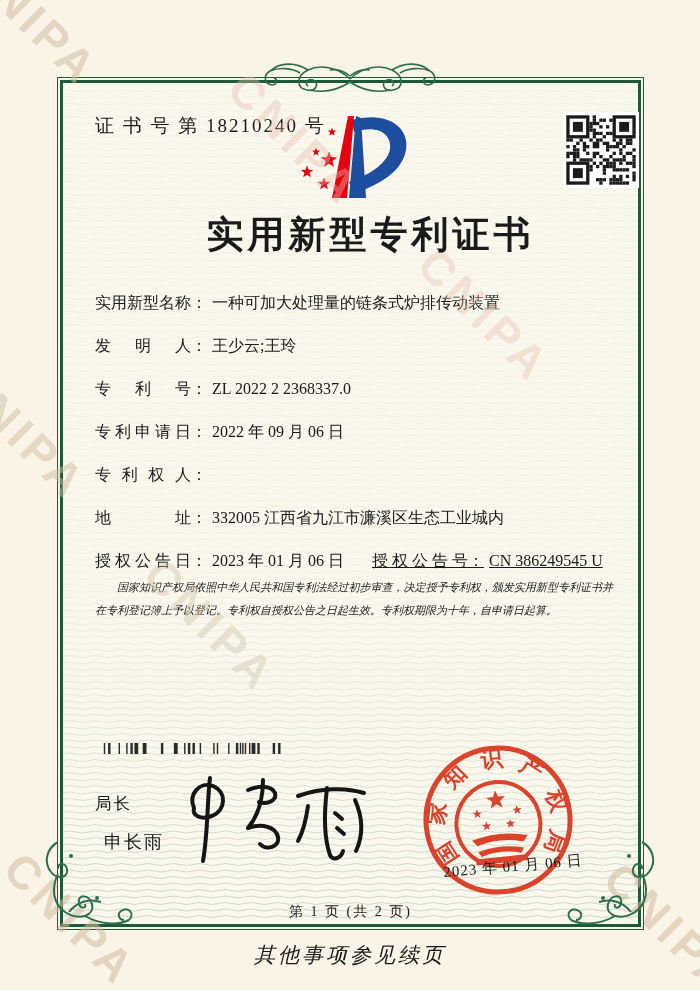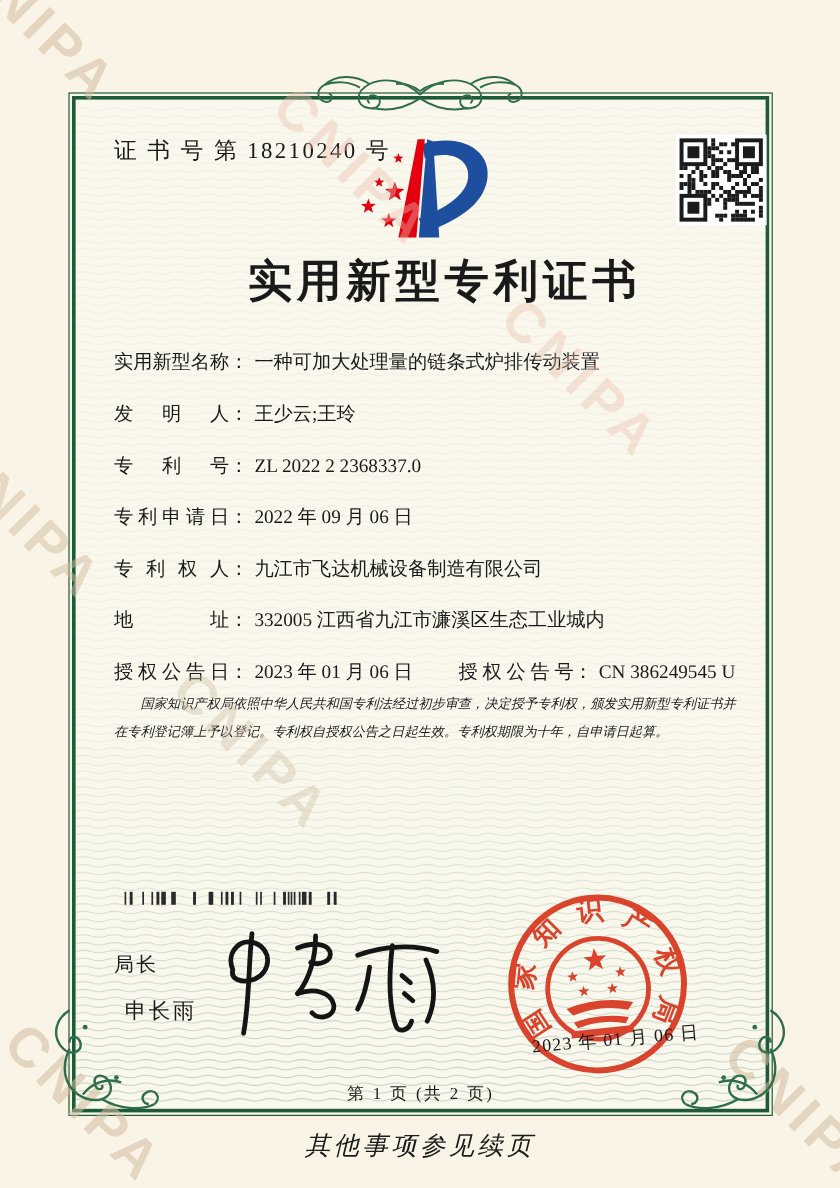--- a/index.html
+++ b/index.html
@@ -11,21 +11,21 @@
          background:#faf7ec;}
   .waves{position:absolute;left:0;top:0;width:100%;height:100%;pointer-events:none;}
   .certno{position:absolute;left:32px;top:30px;font-size:19px;letter-spacing:2px;}
   .logo{position:absolute;left:225px;top:23px;}
   .qr{position:absolute;left:500px;top:29px;}
   .title{position:absolute;left:0;right:0;top:127px;text-align:center;
          font-size:37px;font-weight:bold;letter-spacing:4px;padding-left:40px;}
   .fields{position:absolute;left:32px;top:209px;right:28px;font-size:16px;}
   .frow{display:flex;line-height:22px;margin-bottom:21px;white-space:nowrap;}
   .fgroup{display:flex;}
-  .fgroup.second{margin-left:38px;}
+  .fgroup.second{margin-left:28px;text-decoration:underline;}
   .flabel{display:inline-block;width:96px;text-align:justify;text-align-last:justify;}
   .fcolon{display:inline-block;}
   .fvalue{margin-left:5px;}
   .paras{position:absolute;left:32px;top:493px;width:518px;font-size:11px;line-height:23px;
          text-align:justify;font-style:italic;}
   .paras p{margin:0;text-indent:2em;}
   .barcode{position:absolute;left:30px;top:660px;}
   .sigrole{position:absolute;left:32px;top:710px;font-size:16.5px;letter-spacing:2px;}
   .signame{position:absolute;left:41px;top:747px;font-size:18px;letter-spacing:2px;}
   .sig{position:absolute;left:117px;top:685px;}
@@ -373,21 +373,20 @@
           <span class="fgroup">
             <span class="flabel">专利申请日</span>
             <span class="fcolon">：</span>
             <span class="fvalue">2022 年 09 月 06 日</span>
           </span>
         </div>
       <div class="frow">
           <span class="fgroup">
             <span class="flabel">专利权人</span>
             <span class="fcolon">：</span>
-            <span class="fvalue">九江市飞达机械设备制造有限公司</span>
           </span>
         </div>
       <div class="frow">
           <span class="fgroup">
             <span class="flabel">地址</span>
             <span class="fcolon">：</span>
             <span class="fvalue">332005 江西省九江市濂溪区生态工业城内</span>
           </span>
         </div>
       <div class="frow">

